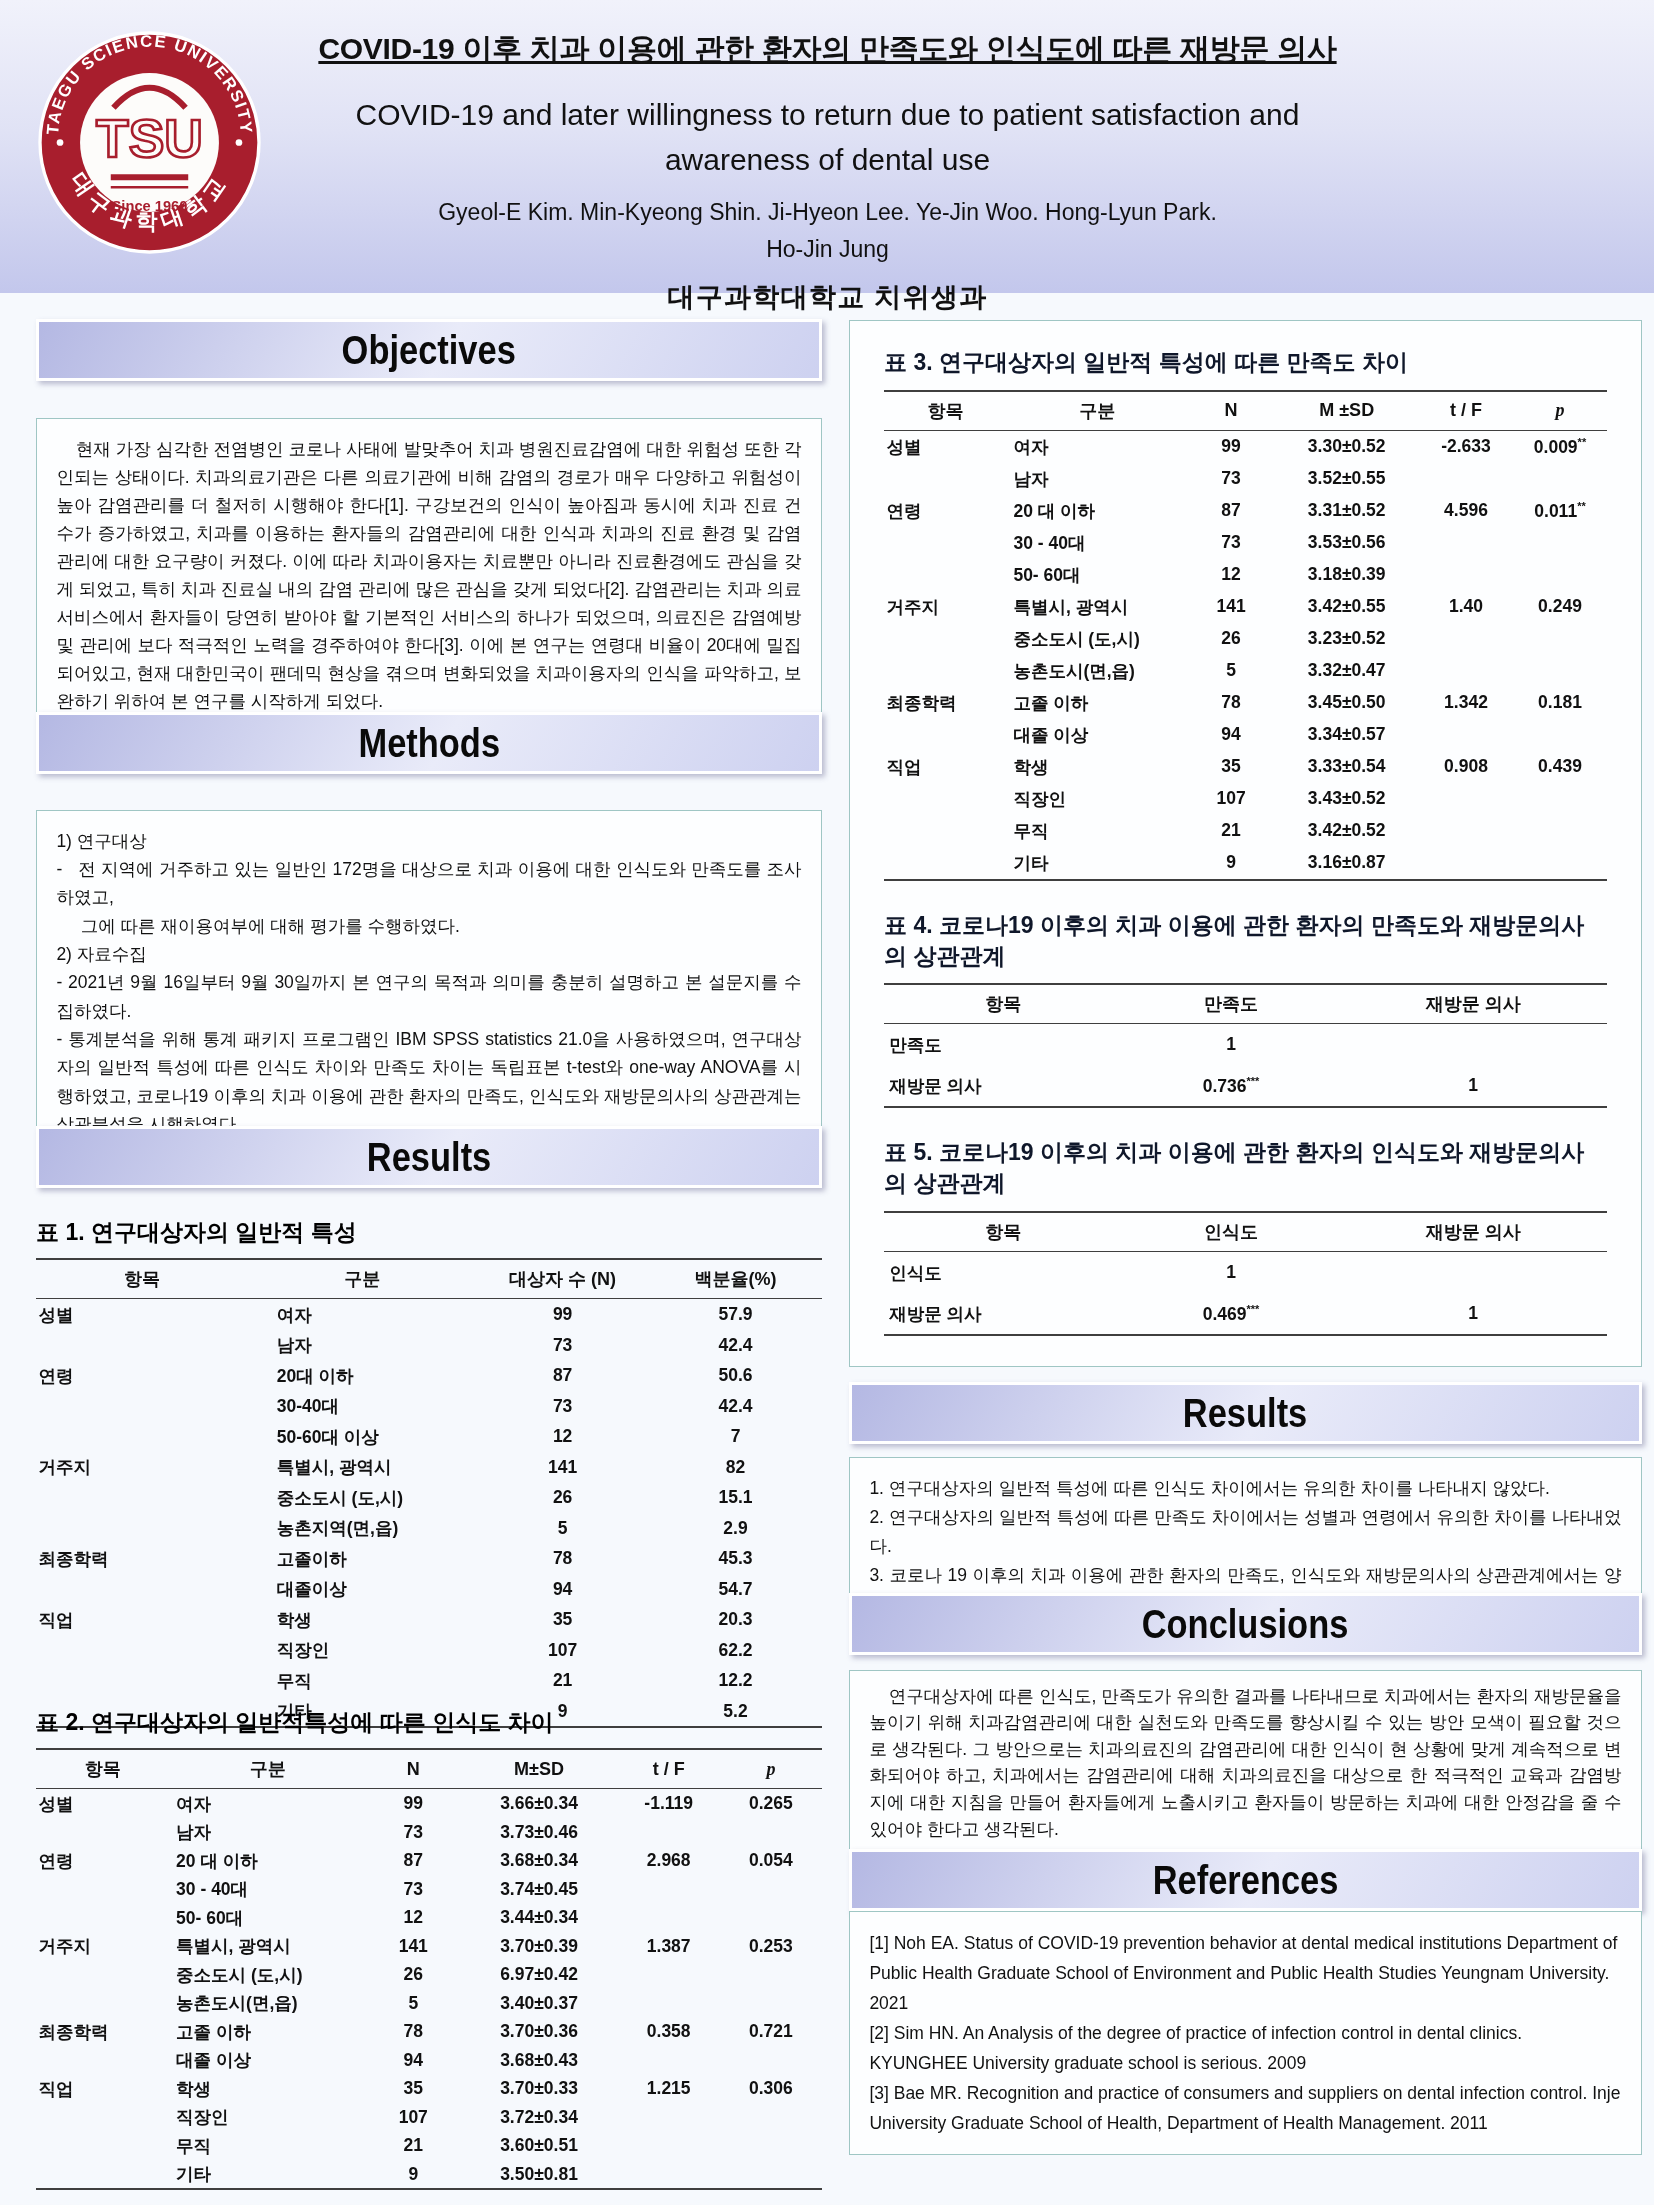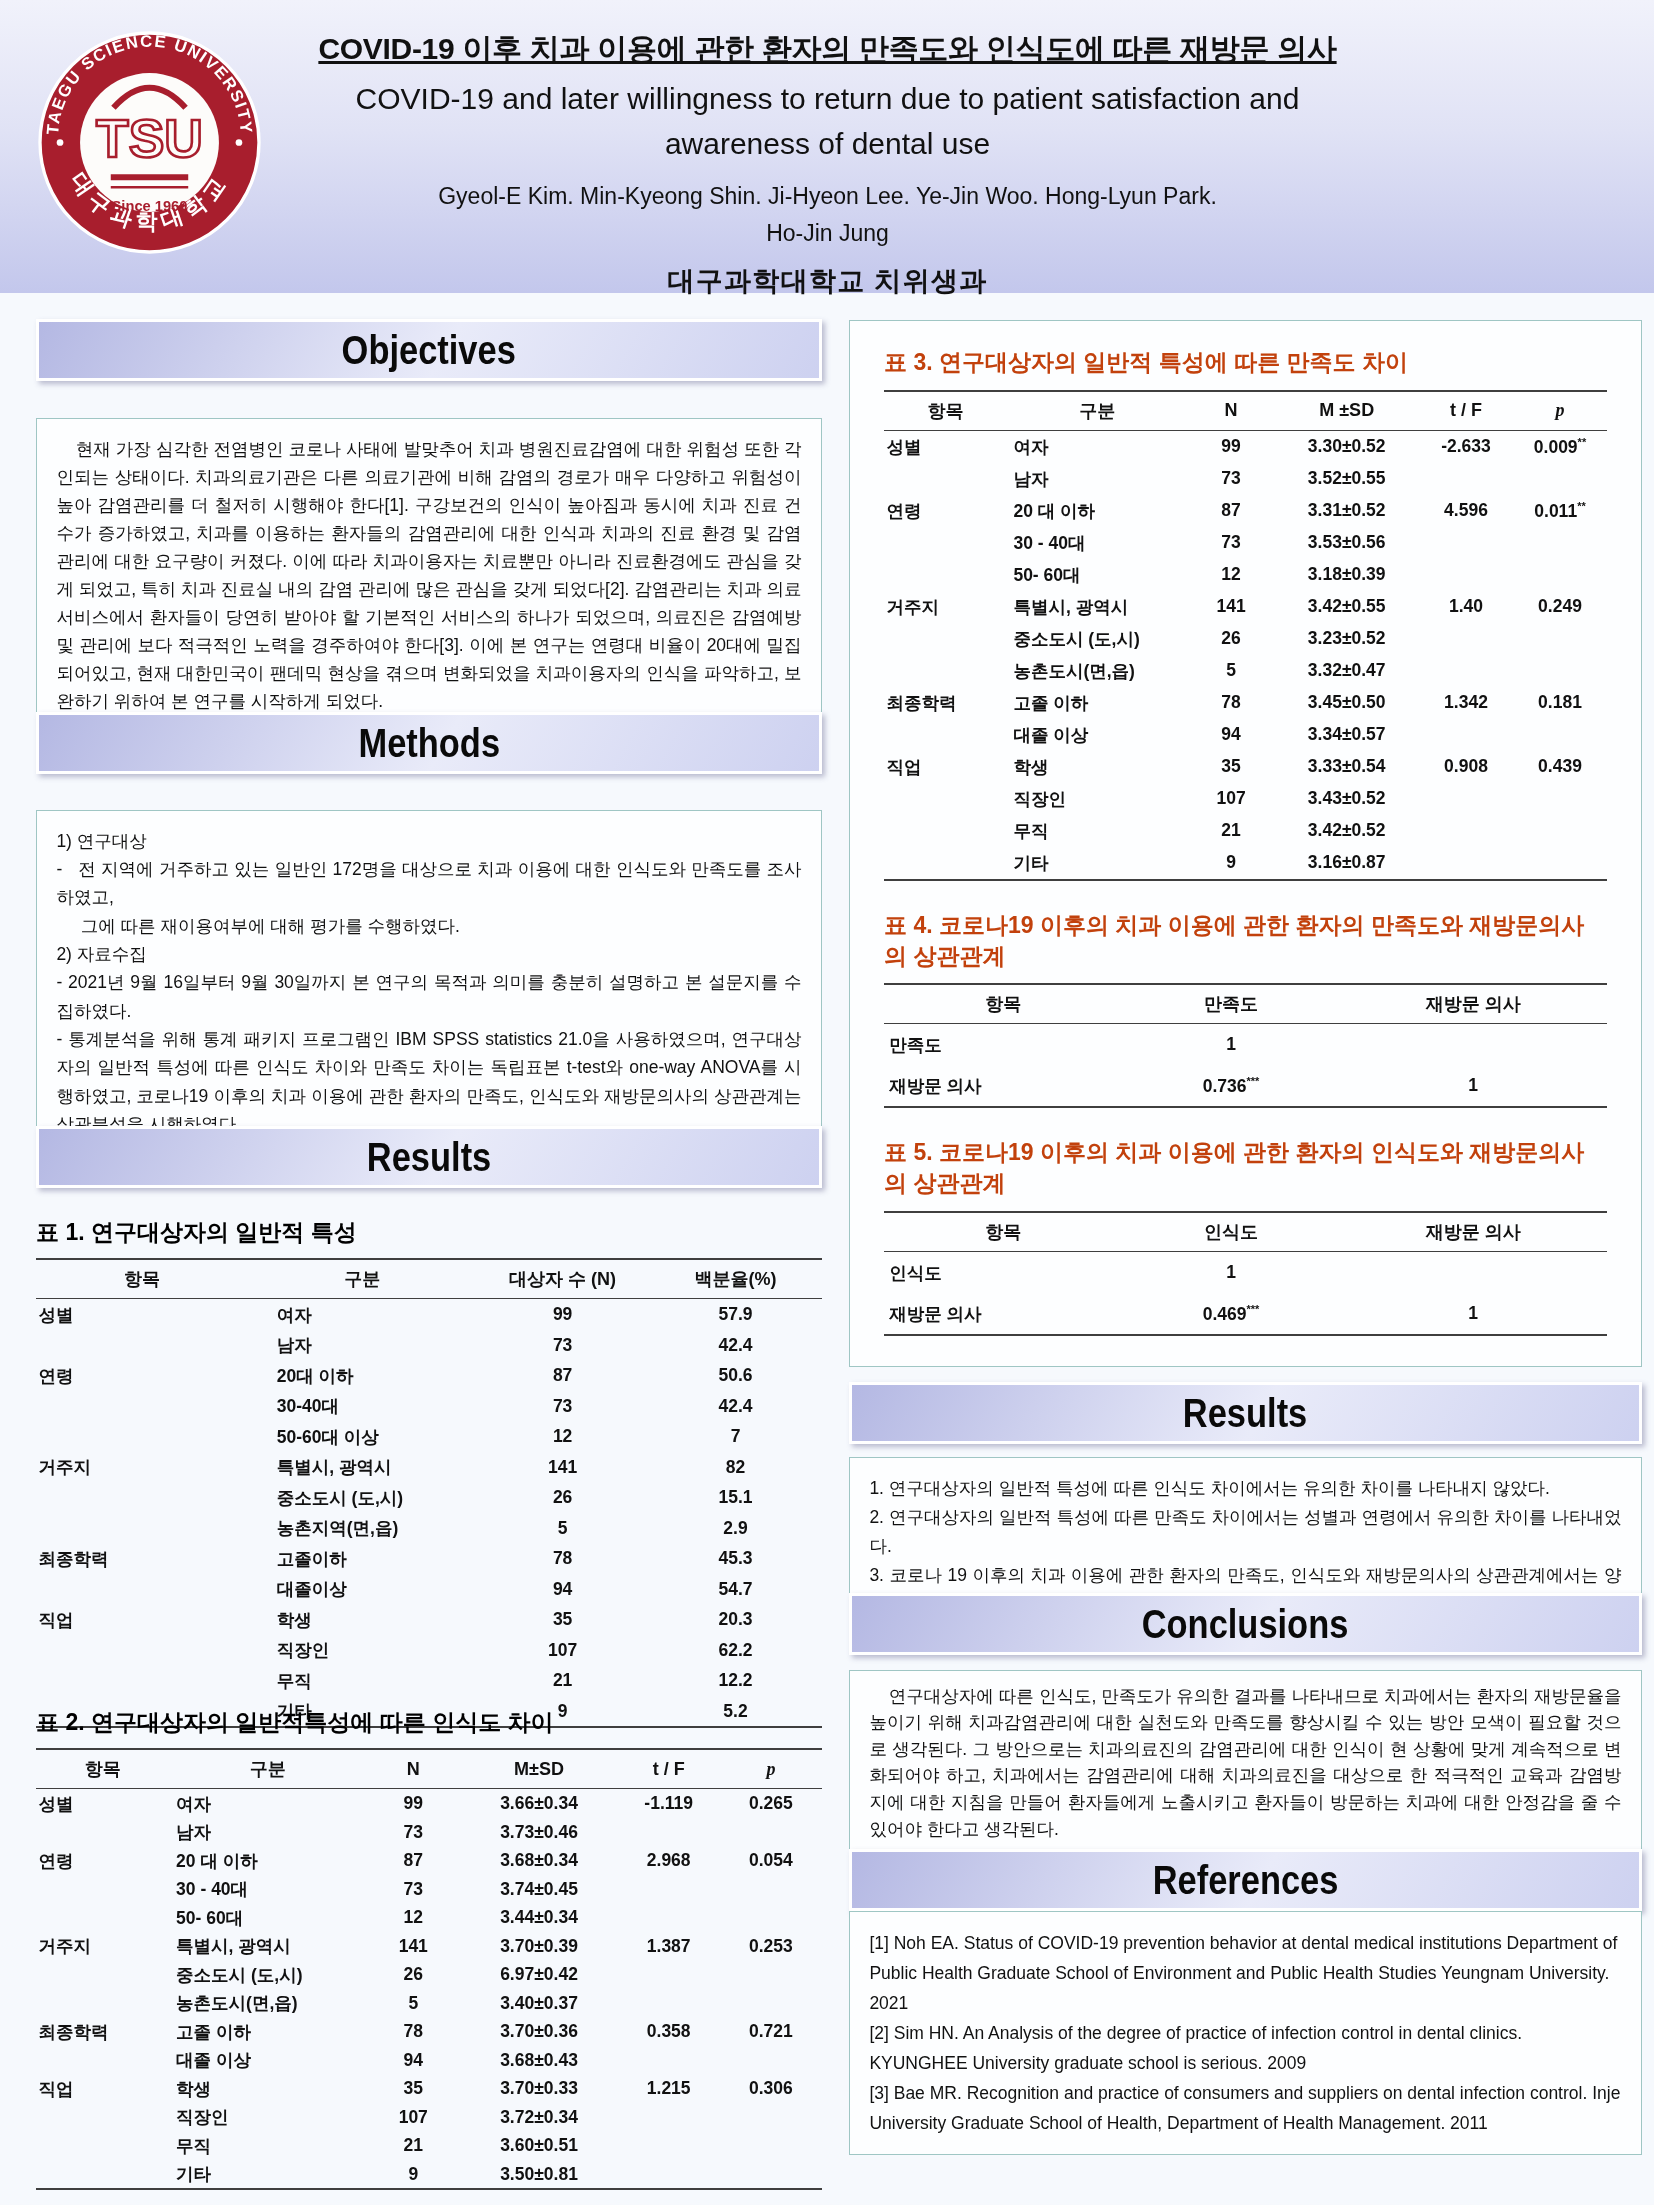--- a/index.html
+++ b/index.html
@@ -3,21 +3,21 @@
 <meta charset="utf-8">
 <style>
   html,body{margin:0;padding:0;}
   body{width:1654px;height:2205px;position:relative;background:#f6f9fd;
        font-family:"Liberation Sans","DejaVu Sans",sans-serif;color:#111;}
   .top-band{position:absolute;left:0;top:0;width:1654px;height:293px;
        background:linear-gradient(180deg,#f1f2fb 0%,#e0e2f5 45%,#c3c7ec 100%);}
   .logo{position:absolute;left:36px;top:28.5px;width:227px;height:227px;}
   .titles{position:absolute;left:78px;top:14.3px;width:1499px;text-align:center;}
   .title-ko{font-size:30px;font-weight:800;letter-spacing:-0.3px;margin-top:14.3px;text-decoration:underline;}
-  .title-en{font-size:30px;font-weight:400;line-height:1.5;margin-top:6px;}
+  .title-en{font-size:30px;font-weight:400;line-height:1.5;margin-top:22px;}
   .authors{font-size:23px;margin-top:17px;}
   .authors-2{font-size:23px;margin-top:10.4px;}
   .first-author{text-underline-offset:3.9px;}
   .affiliation{font-size:27px;font-weight:800;margin-top:15.6px;letter-spacing:1.3px;}
 
   .sec{position:absolute;height:62px;box-sizing:border-box;
        background:linear-gradient(120deg,#b4b8e3 0%,#e9ebf9 52%,#cdd1f0 100%);
        border:3.2px solid #ffffff;box-shadow:2.6px 3.2px 5.2px rgba(110,110,150,.45);
        display:flex;align-items:center;justify-content:center;}
   .sec span{font-size:41px;font-weight:800;color:#0a0a0a;display:inline-block;
@@ -55,21 +55,21 @@
   .tbl-3 td:nth-child(1){text-align:left;padding-left:5.2px;}
   .tbl-3 th:nth-child(1){width:33%;} .tbl-3 th:nth-child(2){width:30%;}
   .tbl-3 th:nth-child(3){width:37%;}
 
   #table1 td{height:30.5px;} #table2 td{height:28.5px;}
   #table3 td{height:32px;} #table4 td,#table5 td{height:41px;}
 
   #rtables{position:absolute;left:849px;top:320px;width:793px;height:1047px;
        background:#fdfeff;border:1.9px solid #9fc6c4;box-sizing:border-box;
        padding:26px 34px;}
-  .r-tbl-title{font-size:23px;font-weight:800;text-align:left;margin:0 0 11.7px 0;color:#c2410c;} .sp2{margin-top:29px;}
+  .r-tbl-title{font-size:23px;font-weight:800;text-align:left;margin:0 0 11.7px 0;color:#0f172a;} .sp2{margin-top:29px;}
 </style>
 </head>
 <body>
 
 <div class="poster">
 
   <div class="top-band">
     <div class="logo">
       <svg viewBox="0 0 340 340" width="227" height="227">
         <circle cx="170" cy="170" r="164" fill="#a81e2d" stroke="#ffffff" stroke-width="5"></circle>

